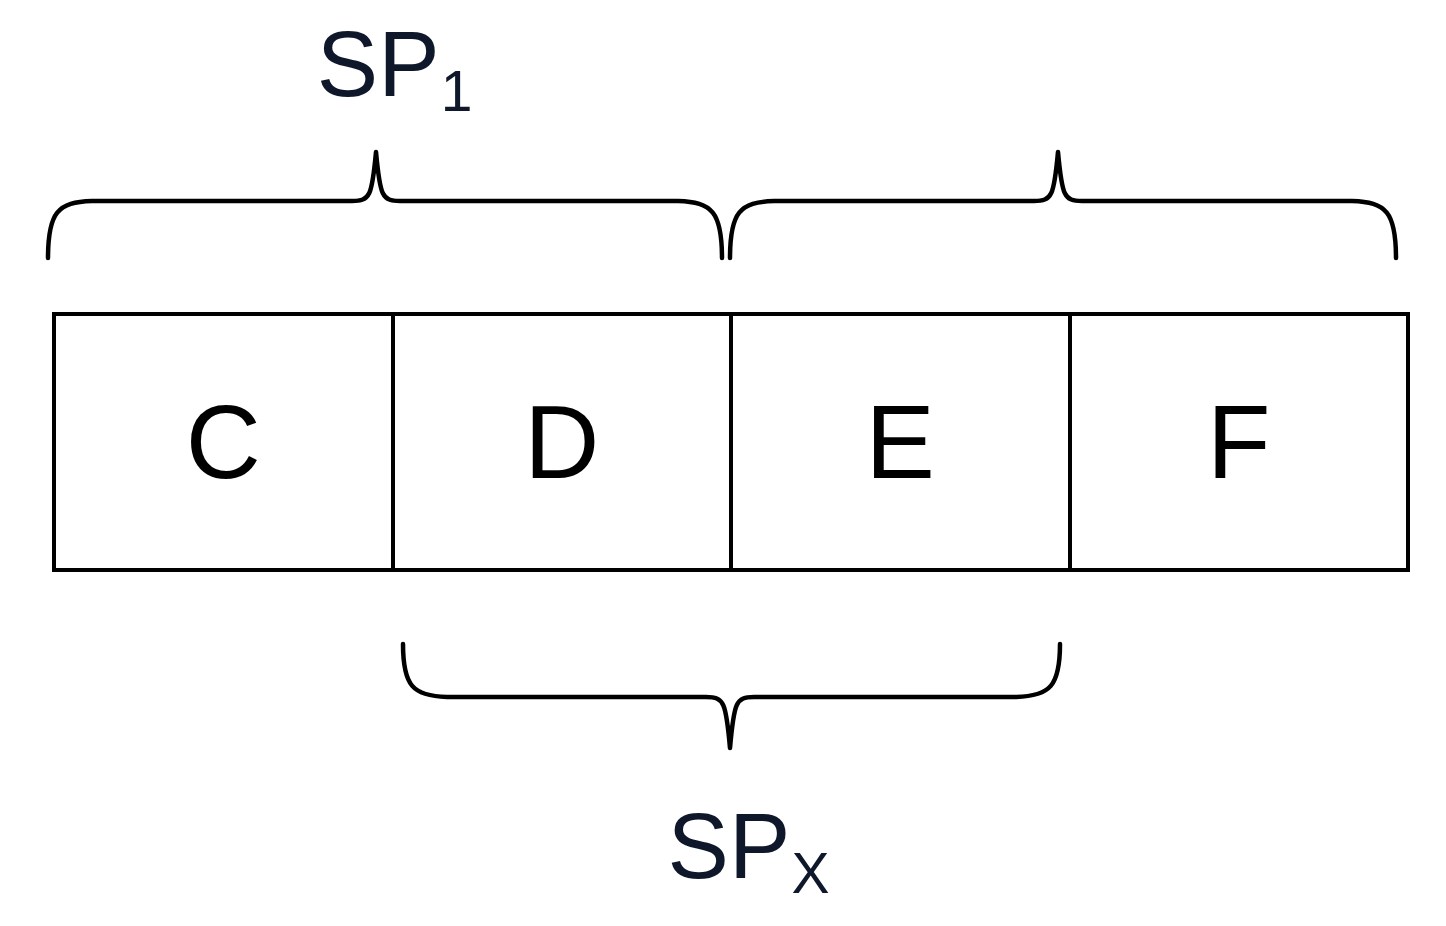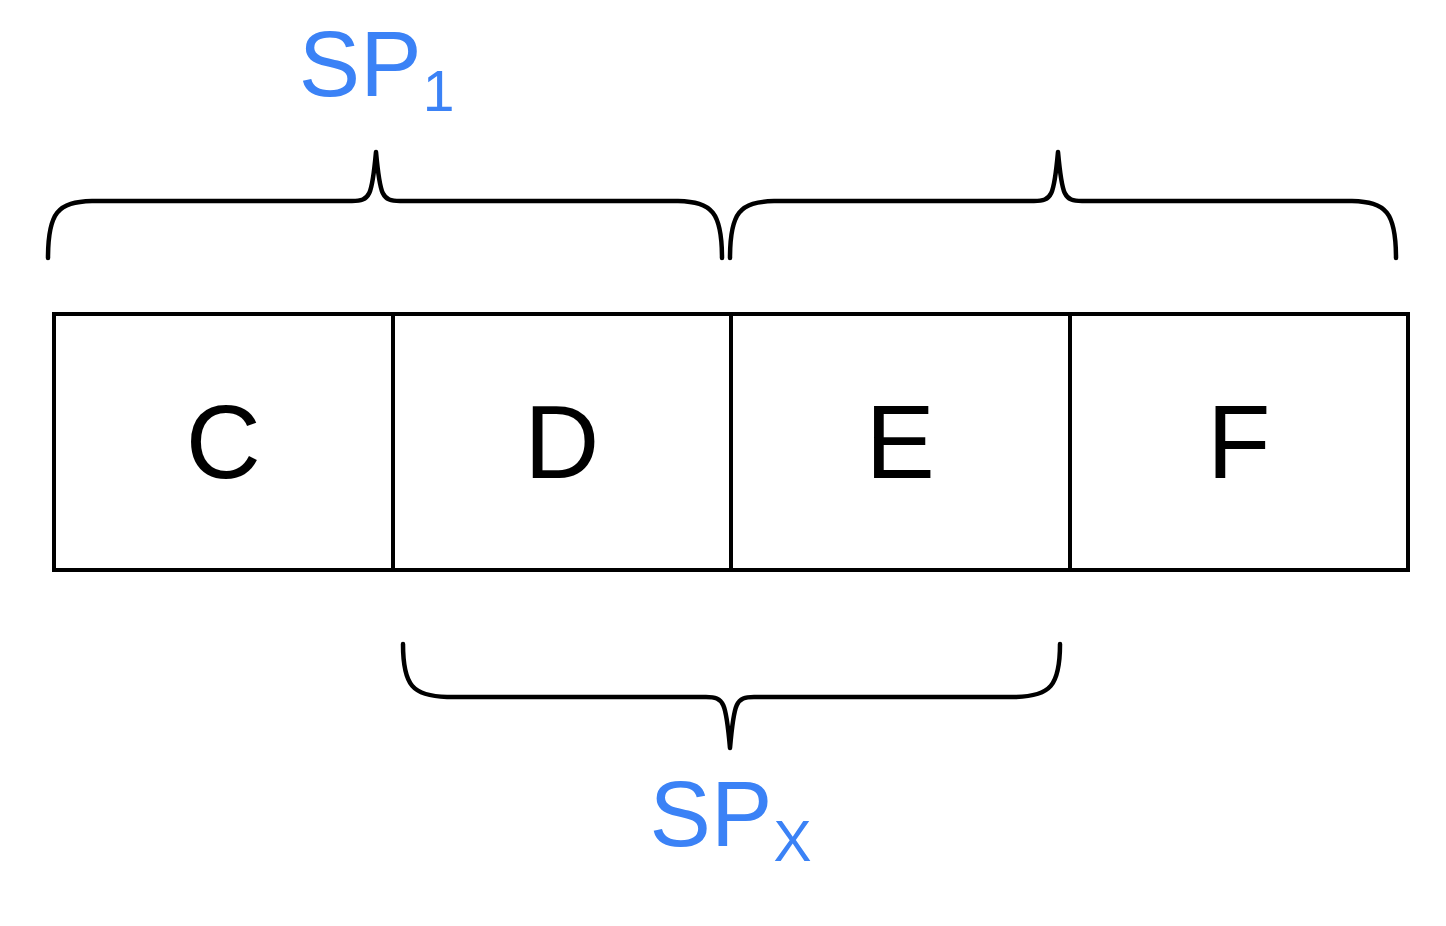--- a/index.html
+++ b/index.html
@@ -50,37 +50,38 @@
   .seg-label {
     font-size: 104px;
     line-height: 1;
     color: #000000;
     font-weight: 400;
     letter-spacing: 0px;
     user-select: none;
   }
   .brace-label {
     position: absolute;
-    color: #3b82f6;
+    color: #0f172a;
     font-size: 92px;
     line-height: 1;
     white-space: nowrap;
     transform: translateX(-50%);
     user-select: none;
+    margin-left: 18px;
   }
   .brace-label sub {
     font-size: 0.62em;
     vertical-align: baseline;
     position: relative;
     top: 0.26em;
     left: 0.02em;
   }
   #label-sp1 { left: 376px; top: 18px; }
   #label-sp2 { left: 1058px; top: 18px; }
-  #label-spx { left: 730px; top: 768px; }
+  #label-spx { left: 730px; top: 800px; }
 </style>
 </head>
 <body>
 
 <div id="canvas">
 
   <svg class="brace-svg" viewBox="0 0 1446 926" aria-hidden="true">
 
     <path d="M 48,258
              C 48,212 58,202 92,201

